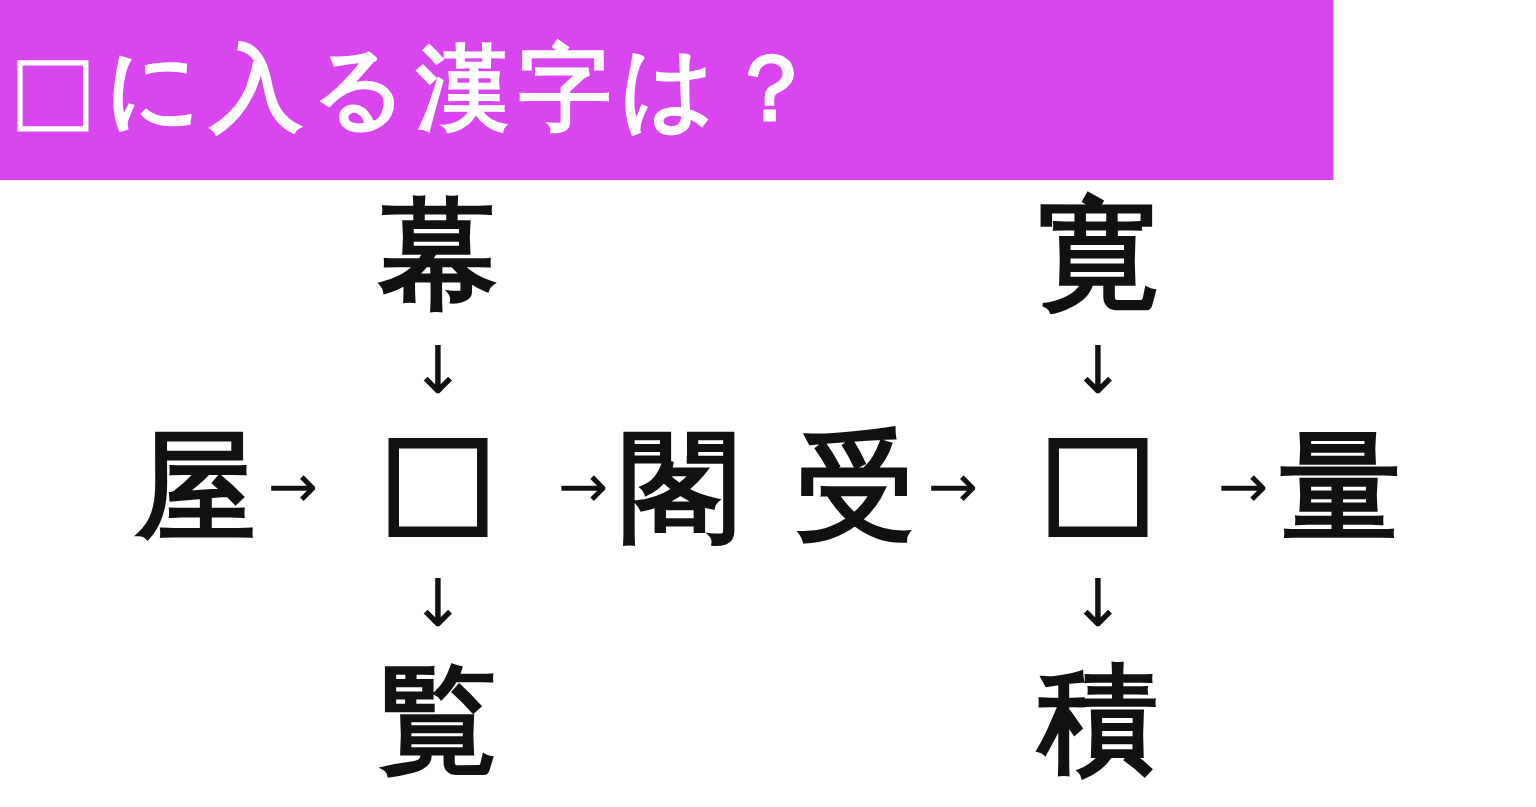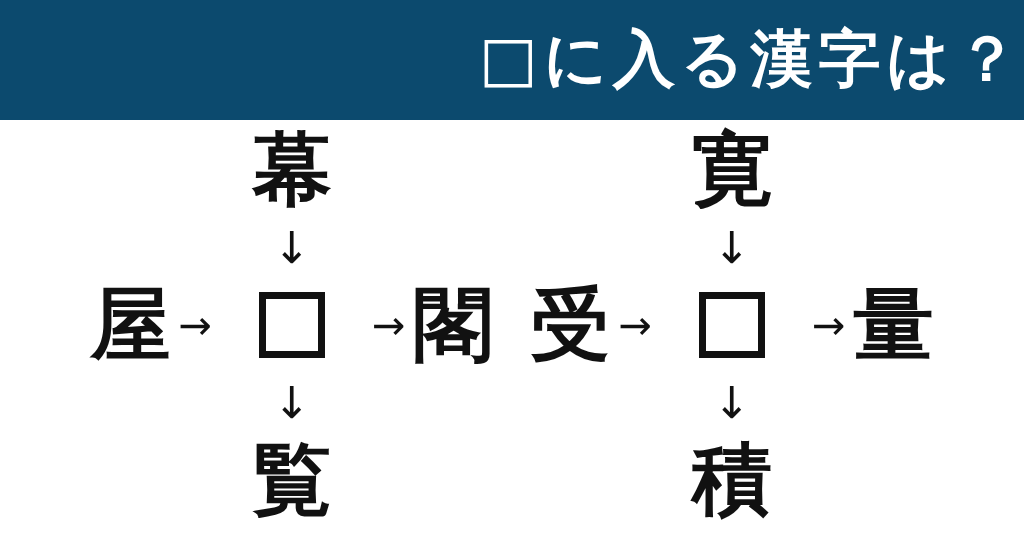--- a/index.html
+++ b/index.html
@@ -19,26 +19,26 @@
     width: 1024px;
     height: 538px;
     background: #ffffff;
   }
 
   
   .header-band {
     position: absolute;
     left: 0;
     top: 0;
-    width: 1024px;
+    width: 889px;
     height: 120px;
-    background: #0c4a6e;
-    display: flex;
-    align-items: center;
-    justify-content: flex-end;
+    background: #d946ef;
+    display: flex;
+    align-items: center;
+    justify-content: flex-start;
   }
   .header-title {
     color: #ffffff;
     font-size: 62px;
     line-height: 1;
     font-weight: 700;
     letter-spacing: 6px;
     white-space: nowrap;
     font-family: "DejaVu Sans", "Liberation Sans", sans-serif;
     padding-left: 6px;

